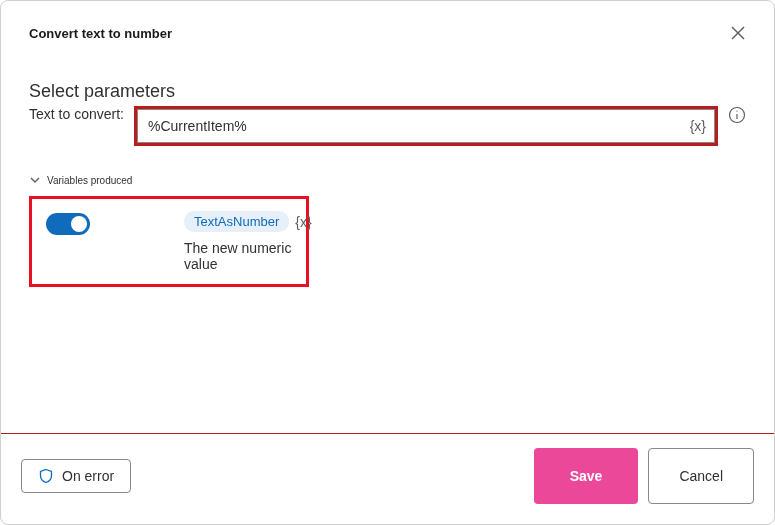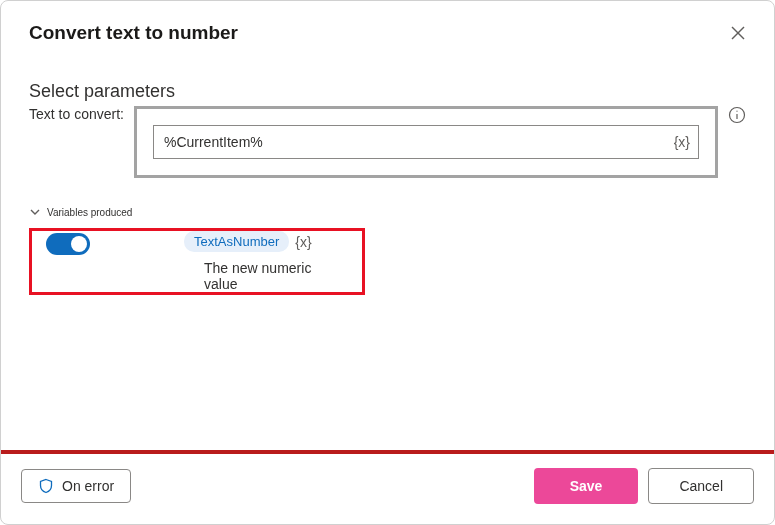--- a/index.html
+++ b/index.html
@@ -25,21 +25,21 @@
       flex-direction: column;
       background: #fff;
     }
     .dialog-header {
       display: flex;
       align-items: center;
       justify-content: space-between;
       padding: 20px 24px 14px 28px;
     }
     .dialog-title {
-      font-size: 19px;
+      font-size: 13px;
       font-weight: 600;
       color: #1b1a19;
     }
     .close-btn {
       background: none;
       border: none;
       cursor: pointer;
       padding: 4px;
       color: #605e5c;
       display: flex;
@@ -89,22 +89,22 @@
       gap: 10px;
       margin-bottom: 28px;
     }
     .field-label {
       font-size: 14px;
       color: #323130;
       white-space: nowrap;
     }
     .input-highlight {
       flex: 1;
-      border: 3px solid #a3a3a3;
-      padding: 16px;
+      border: 3px solid #b91c1c;
+      padding: 0;
     }
     .input-wrapper {
       border: 1px solid #8a8886;
       display: flex;
       align-items: center;
       background: #fff;
       height: 34px;
     }
     .input-field {
       flex: 1;
@@ -144,22 +144,22 @@
       width: 12px;
       height: 12px;
       color: #605e5c;
     }
     .collapsible-label {
       font-size: 10px;
       color: #323130;
     }
     .vars-highlight {
       border: 3px solid #e81123;
-      padding: 0 14px;
-      width: 336px;
+      padding: 12px 14px;
+      width: 280px;
     }
     .var-row {
       display: flex;
       align-items: flex-start;
       gap: 28px;
     }
     .toggle {
       position: relative;
       width: 44px;
       height: 22px;
@@ -196,28 +196,28 @@
       border-radius: 10px;
       font-size: 13px;
     }
     .var-x {
       color: #605e5c;
       font-size: 14px;
     }
     .var-desc {
       font-size: 14px;
       color: #323130;
-      margin-left: 86px;
+      margin-left: 66px;
     }
     .dialog-footer {
       display: flex;
       justify-content: space-between;
       align-items: center;
       padding: 14px 20px 20px 20px;
-      border-top: 4px solid #b91c1c;
+      border-top: 1px solid #b91c1c;
     }
     .on-error-btn {
       display: flex;
       align-items: center;
       gap: 8px;
       background: #fff;
       border: 1px solid #8a8886;
       padding: 8px 16px;
       font-size: 14px;
       cursor: pointer;
@@ -242,21 +242,21 @@
       font-size: 14px;
       font-weight: 600;
       cursor: pointer;
       border-radius: 4px;
       font-family: inherit;
     }
     .secondary-btn {
       background: #fff;
       color: #323130;
       border: 1px solid #8a8886;
-      padding: 9px 30px;
+      padding: 19px 30px;
       font-size: 14px;
       cursor: pointer;
       border-radius: 4px;
       font-family: inherit;
     }
   </style>
 </head>
 <body>
 
 <div class="dialog">

